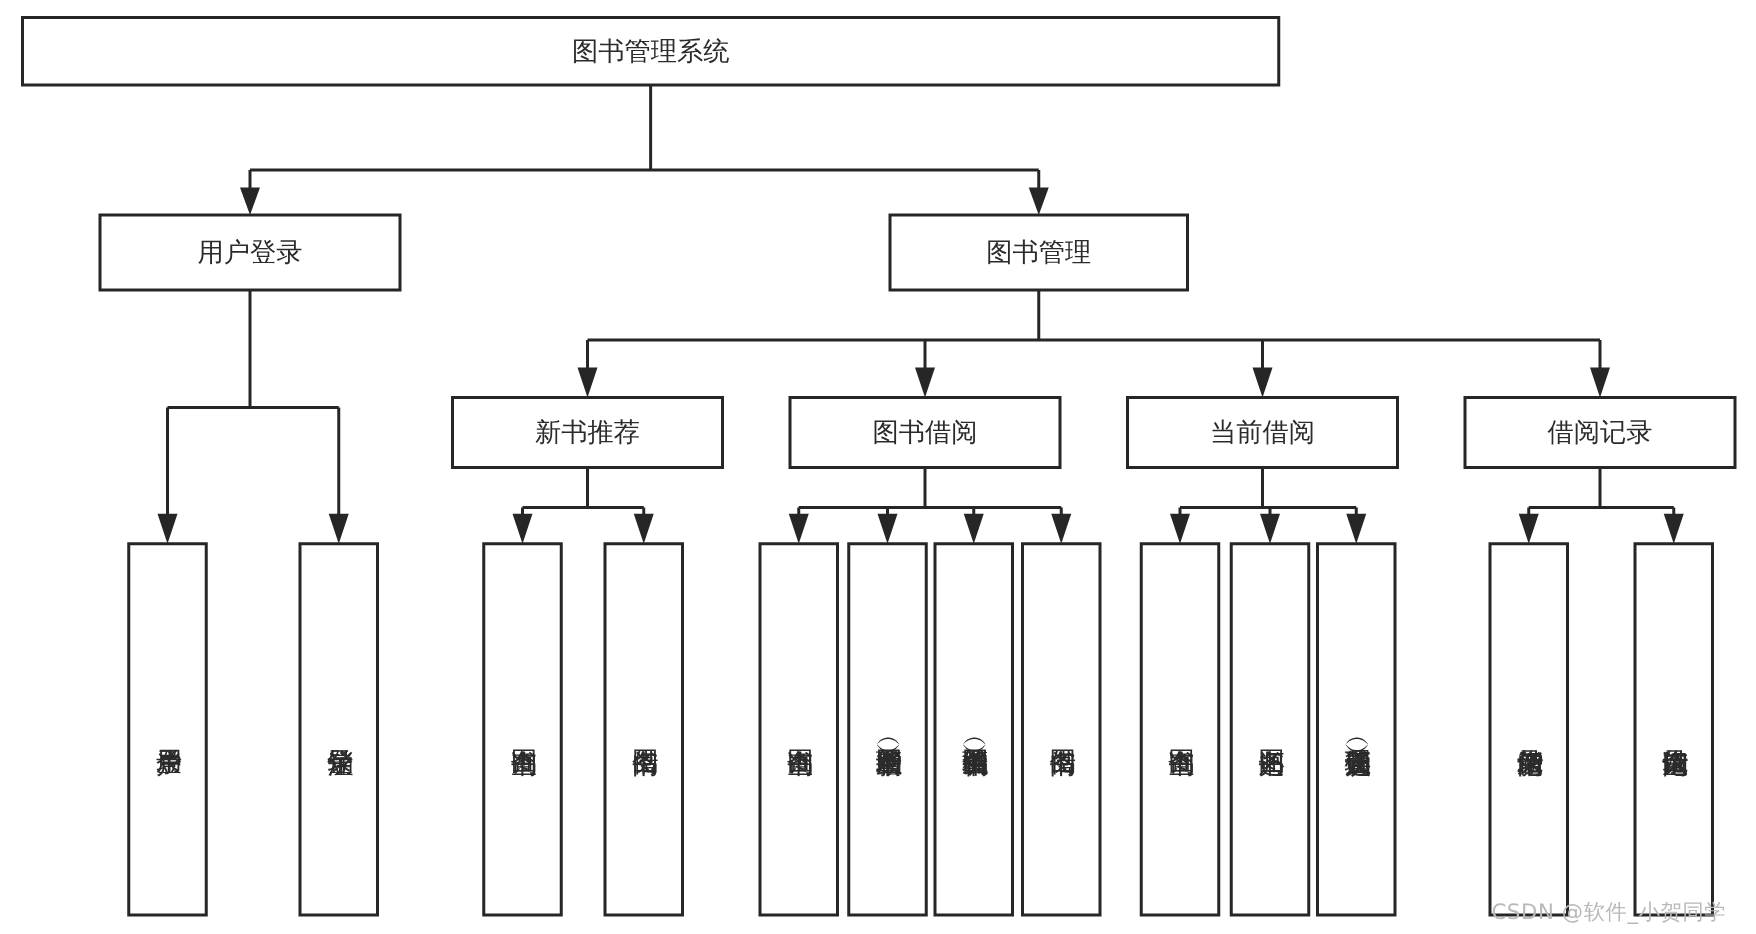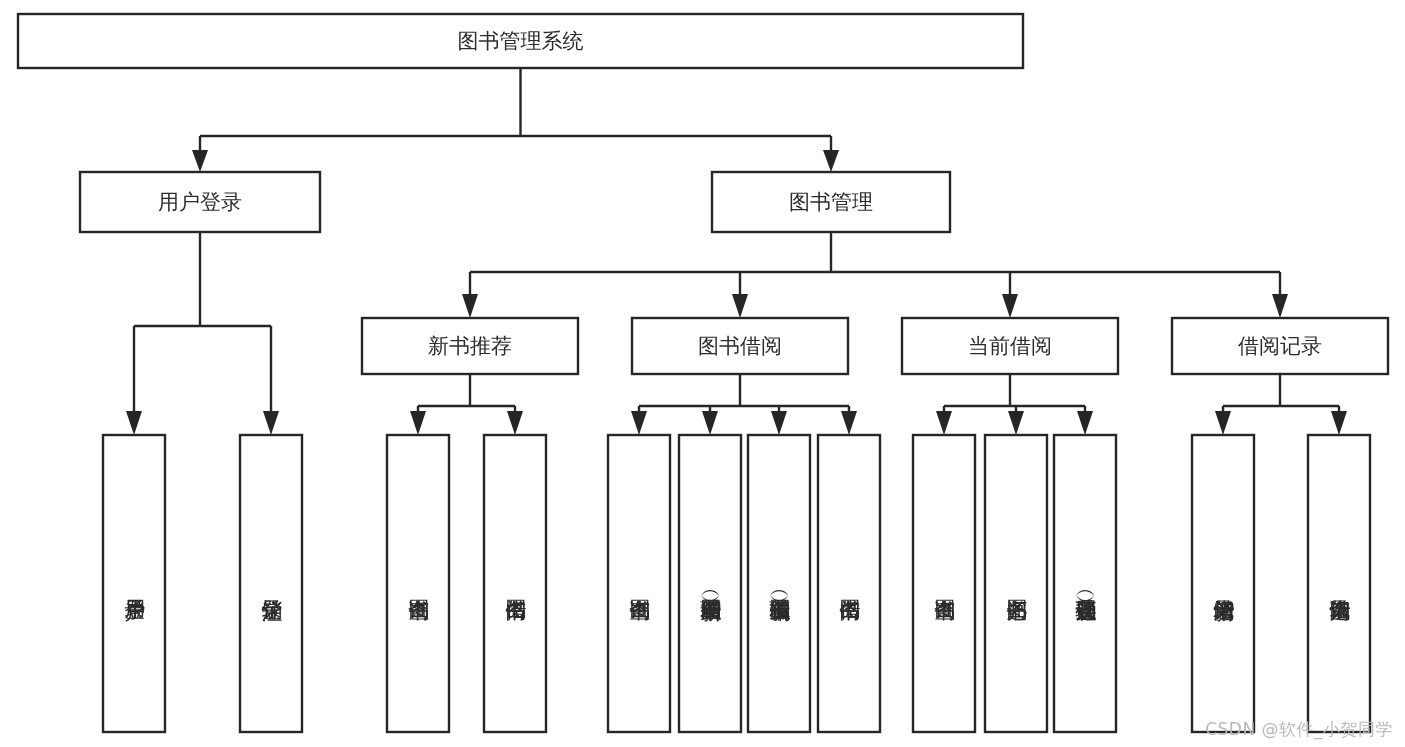--- a/index.html
+++ b/index.html
@@ -54,21 +54,21 @@
     fill: #2b2b2b;
     font-family: "DejaVu Sans", "Liberation Sans", sans-serif;
     font-size: 21px;
     text-anchor: middle;
     dominant-baseline: middle;
     writing-mode: vertical-rl;
     glyph-orientation-vertical: 0;
   }
   .watermark {
     position: absolute;
-    right: 12px;
+    right: 24px;
     bottom: 6px;
     font-family: "DejaVu Sans", "Liberation Sans", sans-serif;
     font-size: 17px;
     color: #b9b9b9;
     letter-spacing: 0.5px;
     white-space: nowrap;
     pointer-events: none;
   }
 </style>
 </head>

